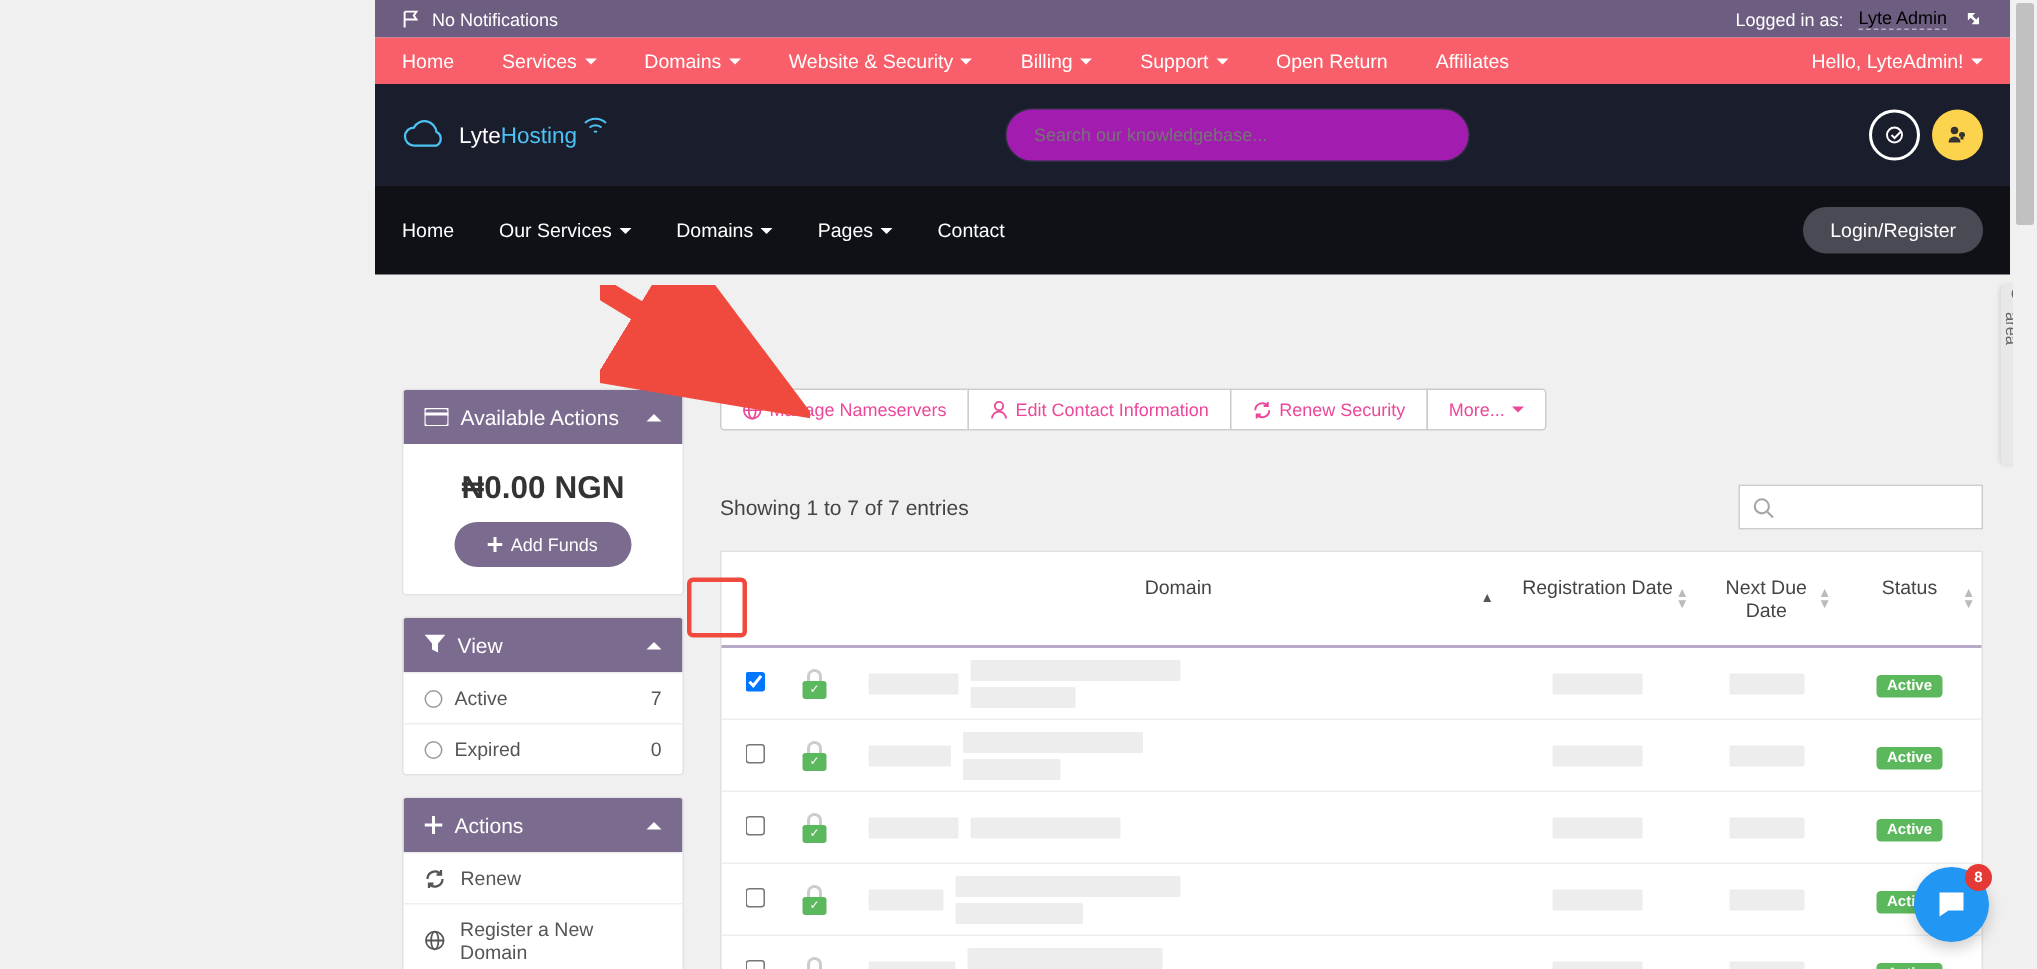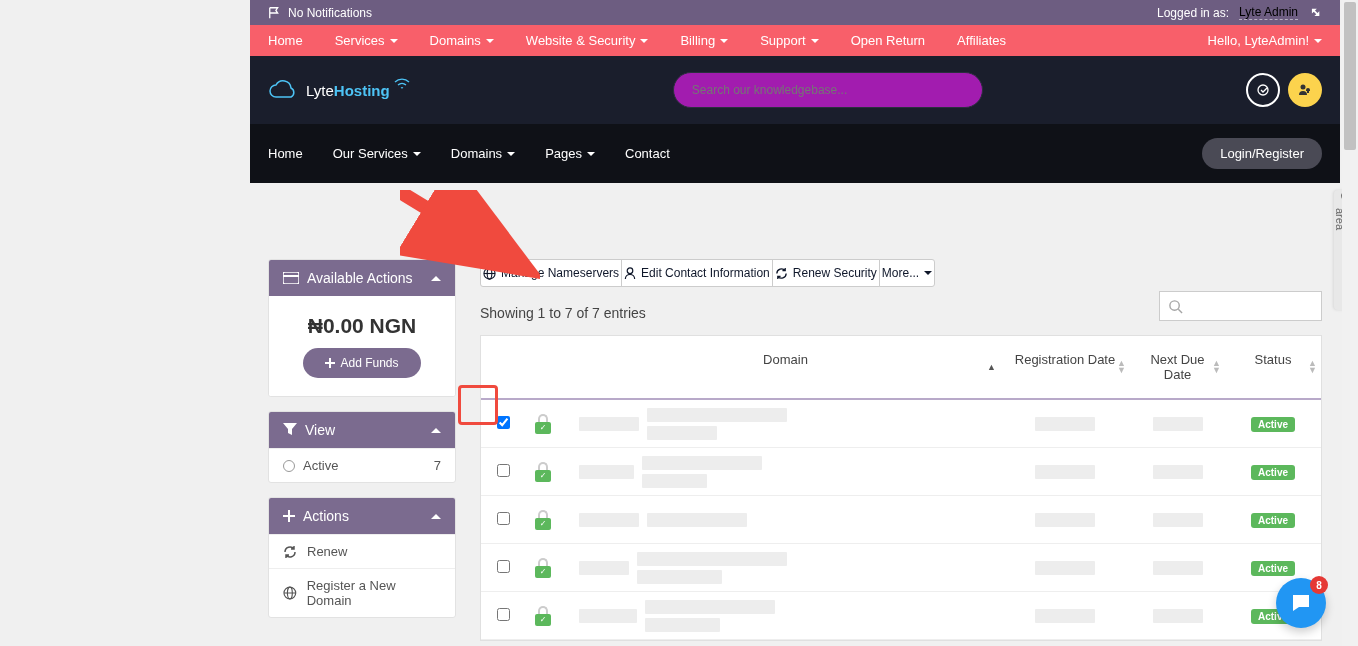--- a/index.html
+++ b/index.html
@@ -8,21 +8,21 @@
 .topbar-left{display:flex;align-items:center;gap:6px}
 .topbar-right{display:flex;align-items:flex-end;gap:10px}
 .topbar a{color:#000000;text-decoration:none;border-bottom:1px dashed rgba(255,255,255,.5)}
 .icon-sm{width:14px;height:14px;display:inline-flex}
 .pinkbar{background:#f85f6a;height:31px;display:flex;align-items:center;justify-content:space-between;padding:0 18px;color:#fff;font-size:13px;margin-left:250px;margin-right:18px}
 .pinkbar-left{display:flex;gap:32px}
 .pinkbar-item{display:flex;align-items:center;gap:5px;cursor:pointer}
 .darkbar{background:#1a1e2c;height:68px;display:flex;align-items:center;justify-content:space-between;padding:0 18px;margin-left:250px;margin-right:18px}
 .logo{display:flex;align-items:center;gap:8px;color:#fff;font-size:15px}
 .logo span.brand{color:#fff}
-.logo span.brand b{color:#4dc3f5;font-weight:700}
+.logo span.brand b{color:#4dc3f5;font-weight:400}
 .searchbox{background:#a21caf;border:1px solid #2a2f3d;border-radius:22px;width:310px;height:36px;display:flex;align-items:center;padding:0 18px;color:#7a7f8d;font-size:12px}
 .searchbox input{background:transparent;border:none;outline:none;color:#ccc;flex:1;font-size:12px}
 .darkbar-icons{display:flex;gap:8px}
 .circle-icon{width:34px;height:34px;border-radius:50%;display:flex;align-items:center;justify-content:center}
 .circle-icon.dark{border:2px solid #fff;color:#fff}
 .circle-icon.yellow{background:#fcd34d;color:#333}
 .navbar{background:#0f1117;height:59px;display:flex;align-items:center;justify-content:space-between;padding:0 18px;color:#fff;font-size:13px;margin-left:250px;margin-right:18px}
 .navbar-left{display:flex;gap:30px}
 .navbar-item{display:flex;align-items:center;gap:5px;cursor:pointer}
 .login-btn{background:#4a4a55;border-radius:18px;padding:8px 18px;font-size:13px;cursor:pointer}
@@ -33,24 +33,24 @@
 .panel-head-left{display:flex;align-items:center;gap:8px}
 .credit-body{background:#fff;padding:18px 10px;text-align:center}
 .credit-amount{font-size:21px;font-weight:700;color:#333}
 .addfunds{background:#7b6b8f;color:#fff;border:none;border-radius:18px;padding:8px 22px;font-size:12px;margin-top:10px;cursor:pointer;display:inline-flex;align-items:center;gap:5px}
 .view-item{padding:9px 14px;display:flex;align-items:center;justify-content:space-between;font-size:13px;color:#555;border-top:1px solid #eee;cursor:pointer}
 .view-item-left{display:flex;align-items:center;gap:8px}
 .radio{width:12px;height:12px;border:1.5px solid #999;border-radius:50%}
 .action-item{padding:9px 14px;display:flex;align-items:center;gap:10px;font-size:13px;color:#555;border-top:1px solid #eee;cursor:pointer}
 .main{flex:1}
 .action-buttons{display:flex;gap:-1px}
-.ab{background:#fff;border:1px solid #ccc;padding:6px 2px;font-size:12px;color:#0f172a;display:flex;align-items:center;gap:5px;cursor:pointer;margin-left:-1px}
+.ab{background:#fff;border:1px solid #ccc;padding:6px 14px;font-size:12px;color:#ec4899;display:flex;align-items:center;gap:5px;cursor:pointer;margin-left:-1px}
 .ab:first-child{border-radius:3px 0 0 3px;margin-left:0}
 .ab:last-child{border-radius:0 3px 3px 0}
-.showrow{display:flex;justify-content:space-between;align-items:flex-end;margin-top:4px}
+.showrow{display:flex;justify-content:space-between;align-items:center;margin-top:36px}
 .showing{font-size:14px;color:#444}
 .searchmini{border:1px solid #ccc;background:#fff;width:163px;height:30px;display:flex;align-items:center;padding:0 8px}
 .searchmini svg{width:15px;height:15px;opacity:.35}
 .table{background:#fff;border:1px solid #e0e0e0;margin-top:14px;width:100%}
 .thead{display:flex;border-bottom:2px solid #b8a9c9;font-size:13px;color:#444}
 .th{padding:16px 8px;text-align:center;position:relative}
 .th.chk{width:45px}
 .th.lock{width:45px}
 .th.dom{flex:1;text-align:center}
 .th.reg{width:130px}
@@ -230,20 +230,27 @@
         </div>
         <span class="caretup"></span>
       </div>
       <div class="view-item">
         <div class="view-item-left">
             <span class="radio"></span>
             <span>Active</span>
           </div>
         <span>7</span>
       </div>
+      <div class="view-item">
+        <div class="view-item-left">
+            <span class="radio"></span>
+            <span>Expired</span>
+          </div>
+        <span>0</span>
+      </div>
     </div>
 
     <div class="panel">
       <div class="panel-head">
         <div class="panel-head-left">
           <svg width="12" height="12" viewBox="0 0 12 12" fill="currentColor">
               <path d="M5 0h2v5h5v2H7v5H5V7H0V5h5z"></path>
             </svg>
           <span>Actions</span>
         </div>

